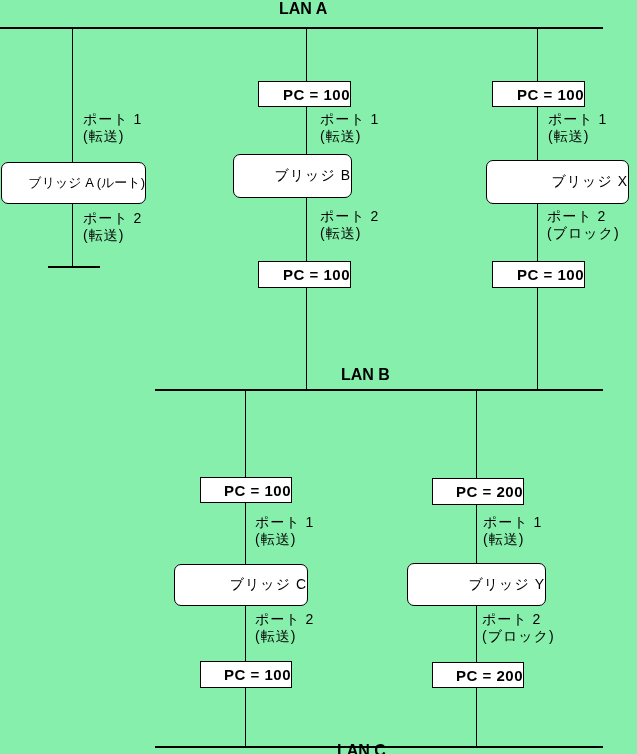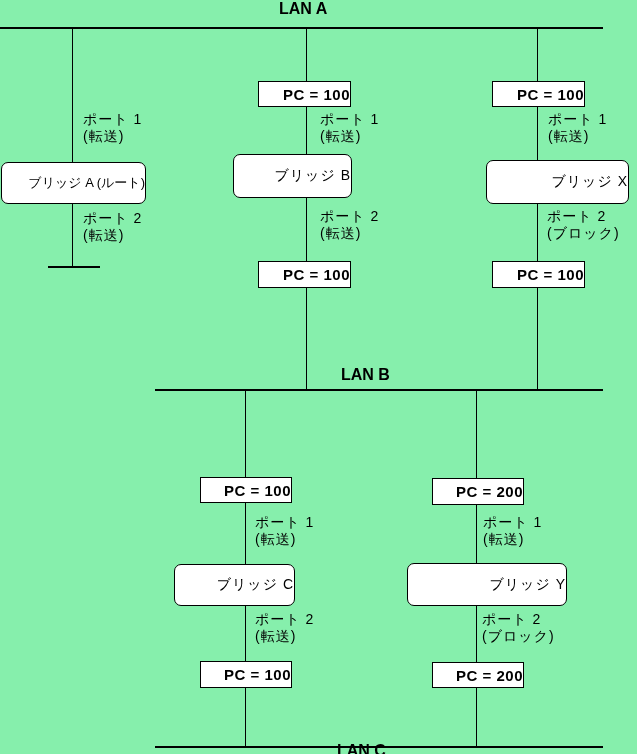--- a/index.html
+++ b/index.html
@@ -62,24 +62,24 @@
 
   <div class="box bridge-box small" style="left:1px; top:162px; width:145px; height:42px;">
     <span>ブリッジ A (ルート)</span>
   </div>
   <div class="box bridge-box" style="left:233px; top:154px; width:119px; height:44px;">
     <span>ブリッジ B</span>
   </div>
   <div class="box bridge-box" style="left:465px; top:160px; width:143px; height:44px;margin-left:21px;">
     <span>ブリッジ X</span>
   </div>
-  <div class="box bridge-box" style="left:174px; top:564px; width:121px; height:42px;">
+  <div class="box bridge-box" style="left:174px; top:564px; width:134px; height:42px;">
     <span>ブリッジ C</span>
   </div>
-  <div class="box bridge-box" style="left:407px; top:563px; width:160px; height:43px;">
+  <div class="box bridge-box" style="left:407px; top:563px; width:139px; height:43px;">
     <span>ブリッジ Y</span>
   </div>
 
   <div class="box pc-box" style="left:258px; top:81px; width:93px; height:26px;">
     <span>PC = 100</span>
   </div>
   <div class="box pc-box" style="left:258px; top:261px; width:93px; height:27px;">
     <span>PC = 100</span>
   </div>
   <div class="box pc-box" style="left:492px; top:81px; width:93px; height:26px;">

